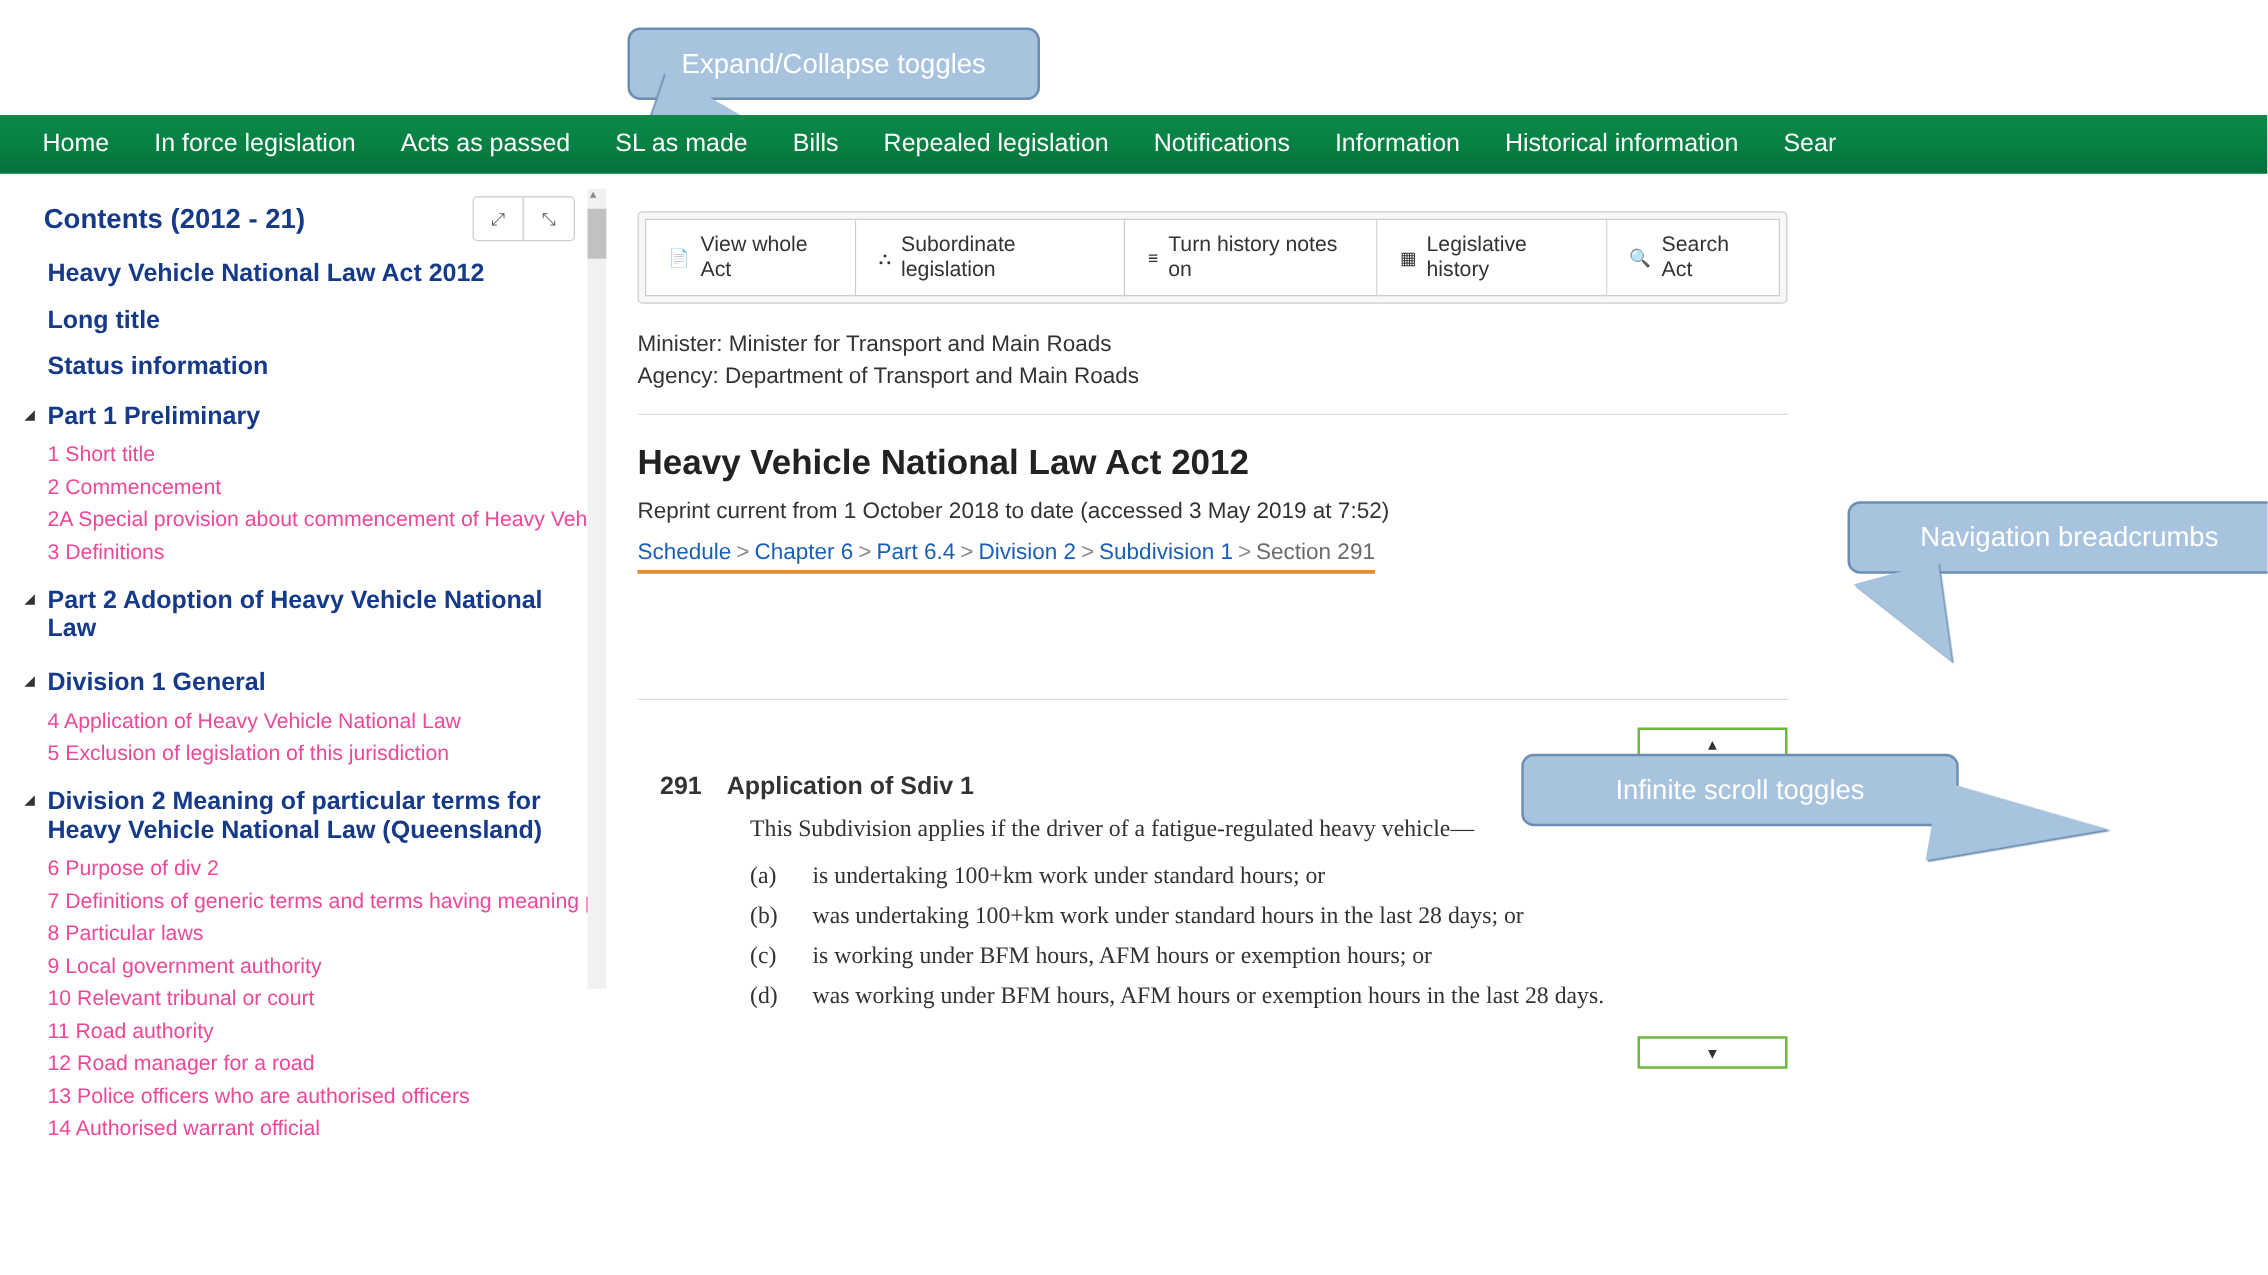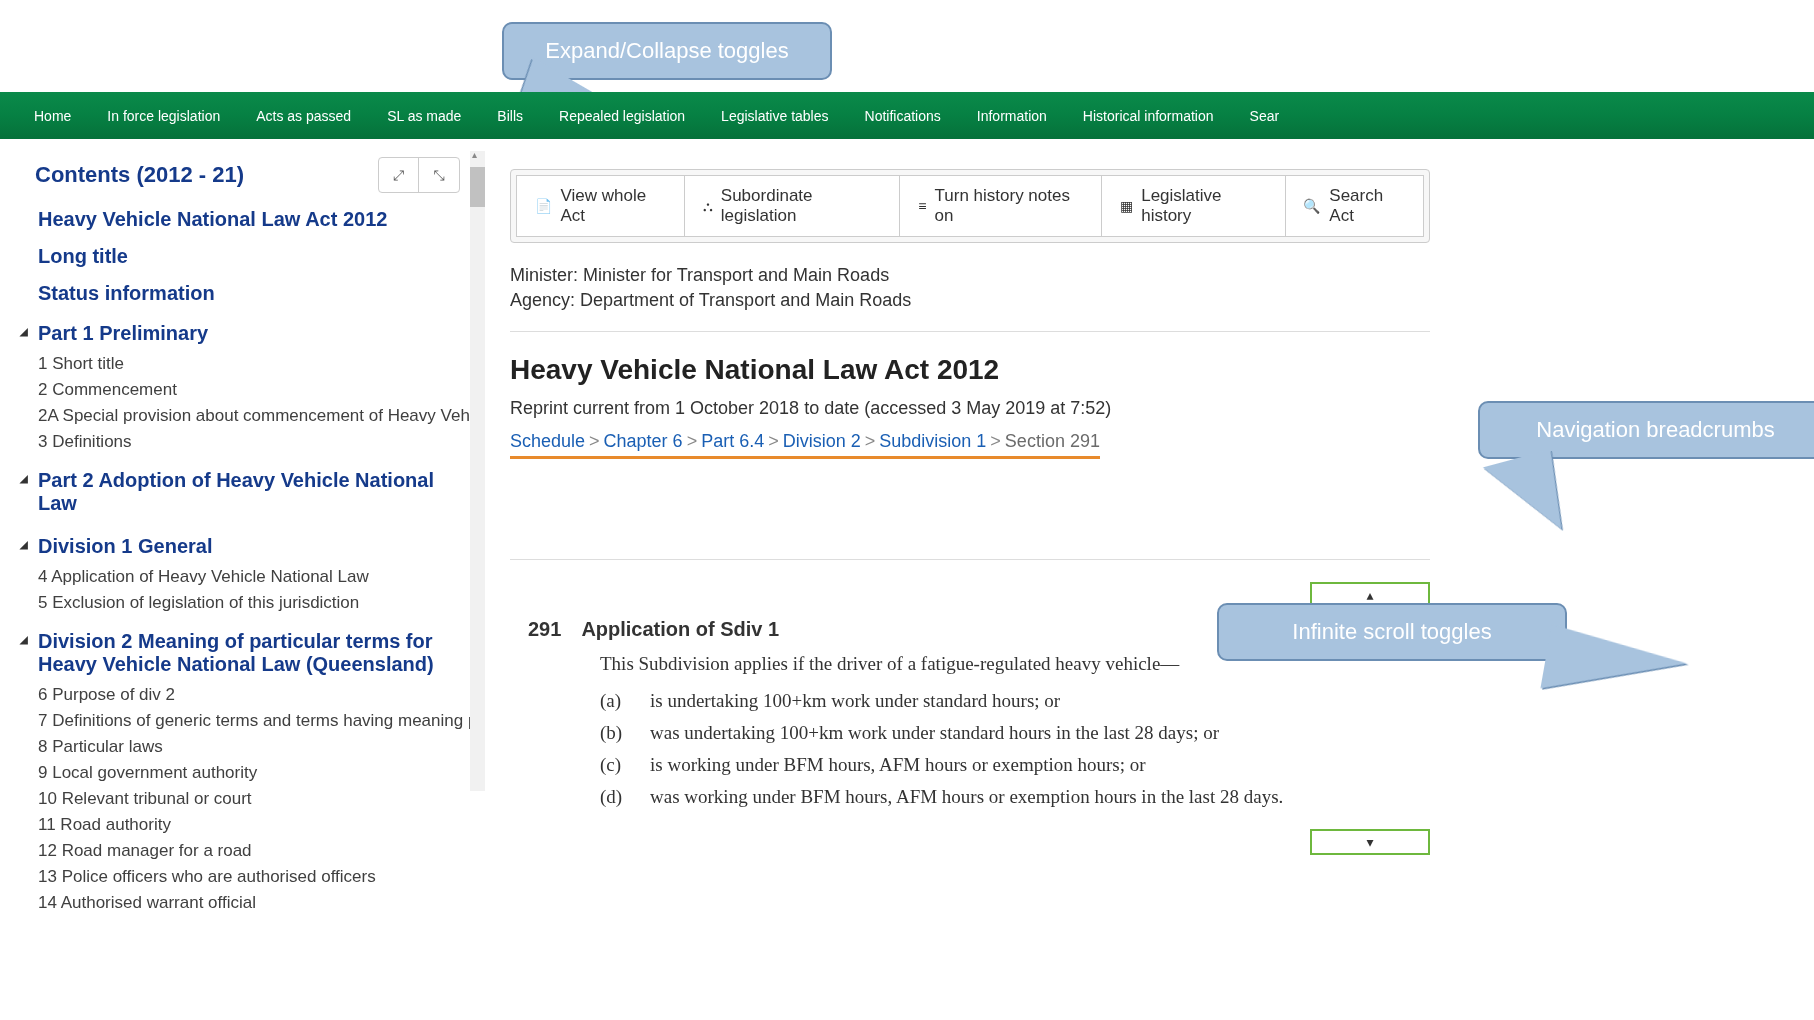--- a/index.html
+++ b/index.html
@@ -9,21 +9,21 @@
 .topnav {
   position: absolute;
   top: 92px;
   left: 0;
   right: 0;
   height: 47px;
   background: linear-gradient(to bottom, #0a8a4a 0%, #068043 50%, #05713a 100%);
   display: flex;
   align-items: center;
   padding: 0 0 0 16px;
-  font-size: 14px;
+  font-size: 20px;
 }
 .topnav .navitem {
   color: #fff;
   padding: 12px 18px;
   white-space: nowrap;
   cursor: pointer;
 }
 
 
 .main {
@@ -113,21 +113,21 @@
   max-width: 440px;
 }
 .toc-section-title .arrow {
   position: absolute;
   left: 0;
   top: 10px;
   font-size: 12px;
   color: #333;
 }
 .toc-item {
-  color: #404040;
+  color: #ec4899;
   font-size: 17px;
   padding: 3px 0 3px 18px;
   cursor: pointer;
   white-space: nowrap;
   overflow: hidden;
   max-width: 460px;
 }
 
 
 .content {
@@ -290,21 +290,20 @@
 <div id="callout1" class="callout">Expand/Collapse toggles</div>
 <div id="tail1" class="callout-tail"></div>
 
 <div class="topnav" id="topnav">
     <div class="navitem">Home</div>
     <div class="navitem">In force legislation</div>
     <div class="navitem">Acts as passed</div>
     <div class="navitem">SL as made</div>
     <div class="navitem">Bills</div>
     <div class="navitem">Repealed legislation</div>
-    <div class="navitem">Legislative tables</div>
     <div class="navitem">Notifications</div>
     <div class="navitem">Information</div>
     <div class="navitem">Historical information</div>
     <div class="navitem">Sear</div>
   </div>
 
 <div class="main">
 
   <div class="sidebar">
     <div class="sidebar-scroll">

